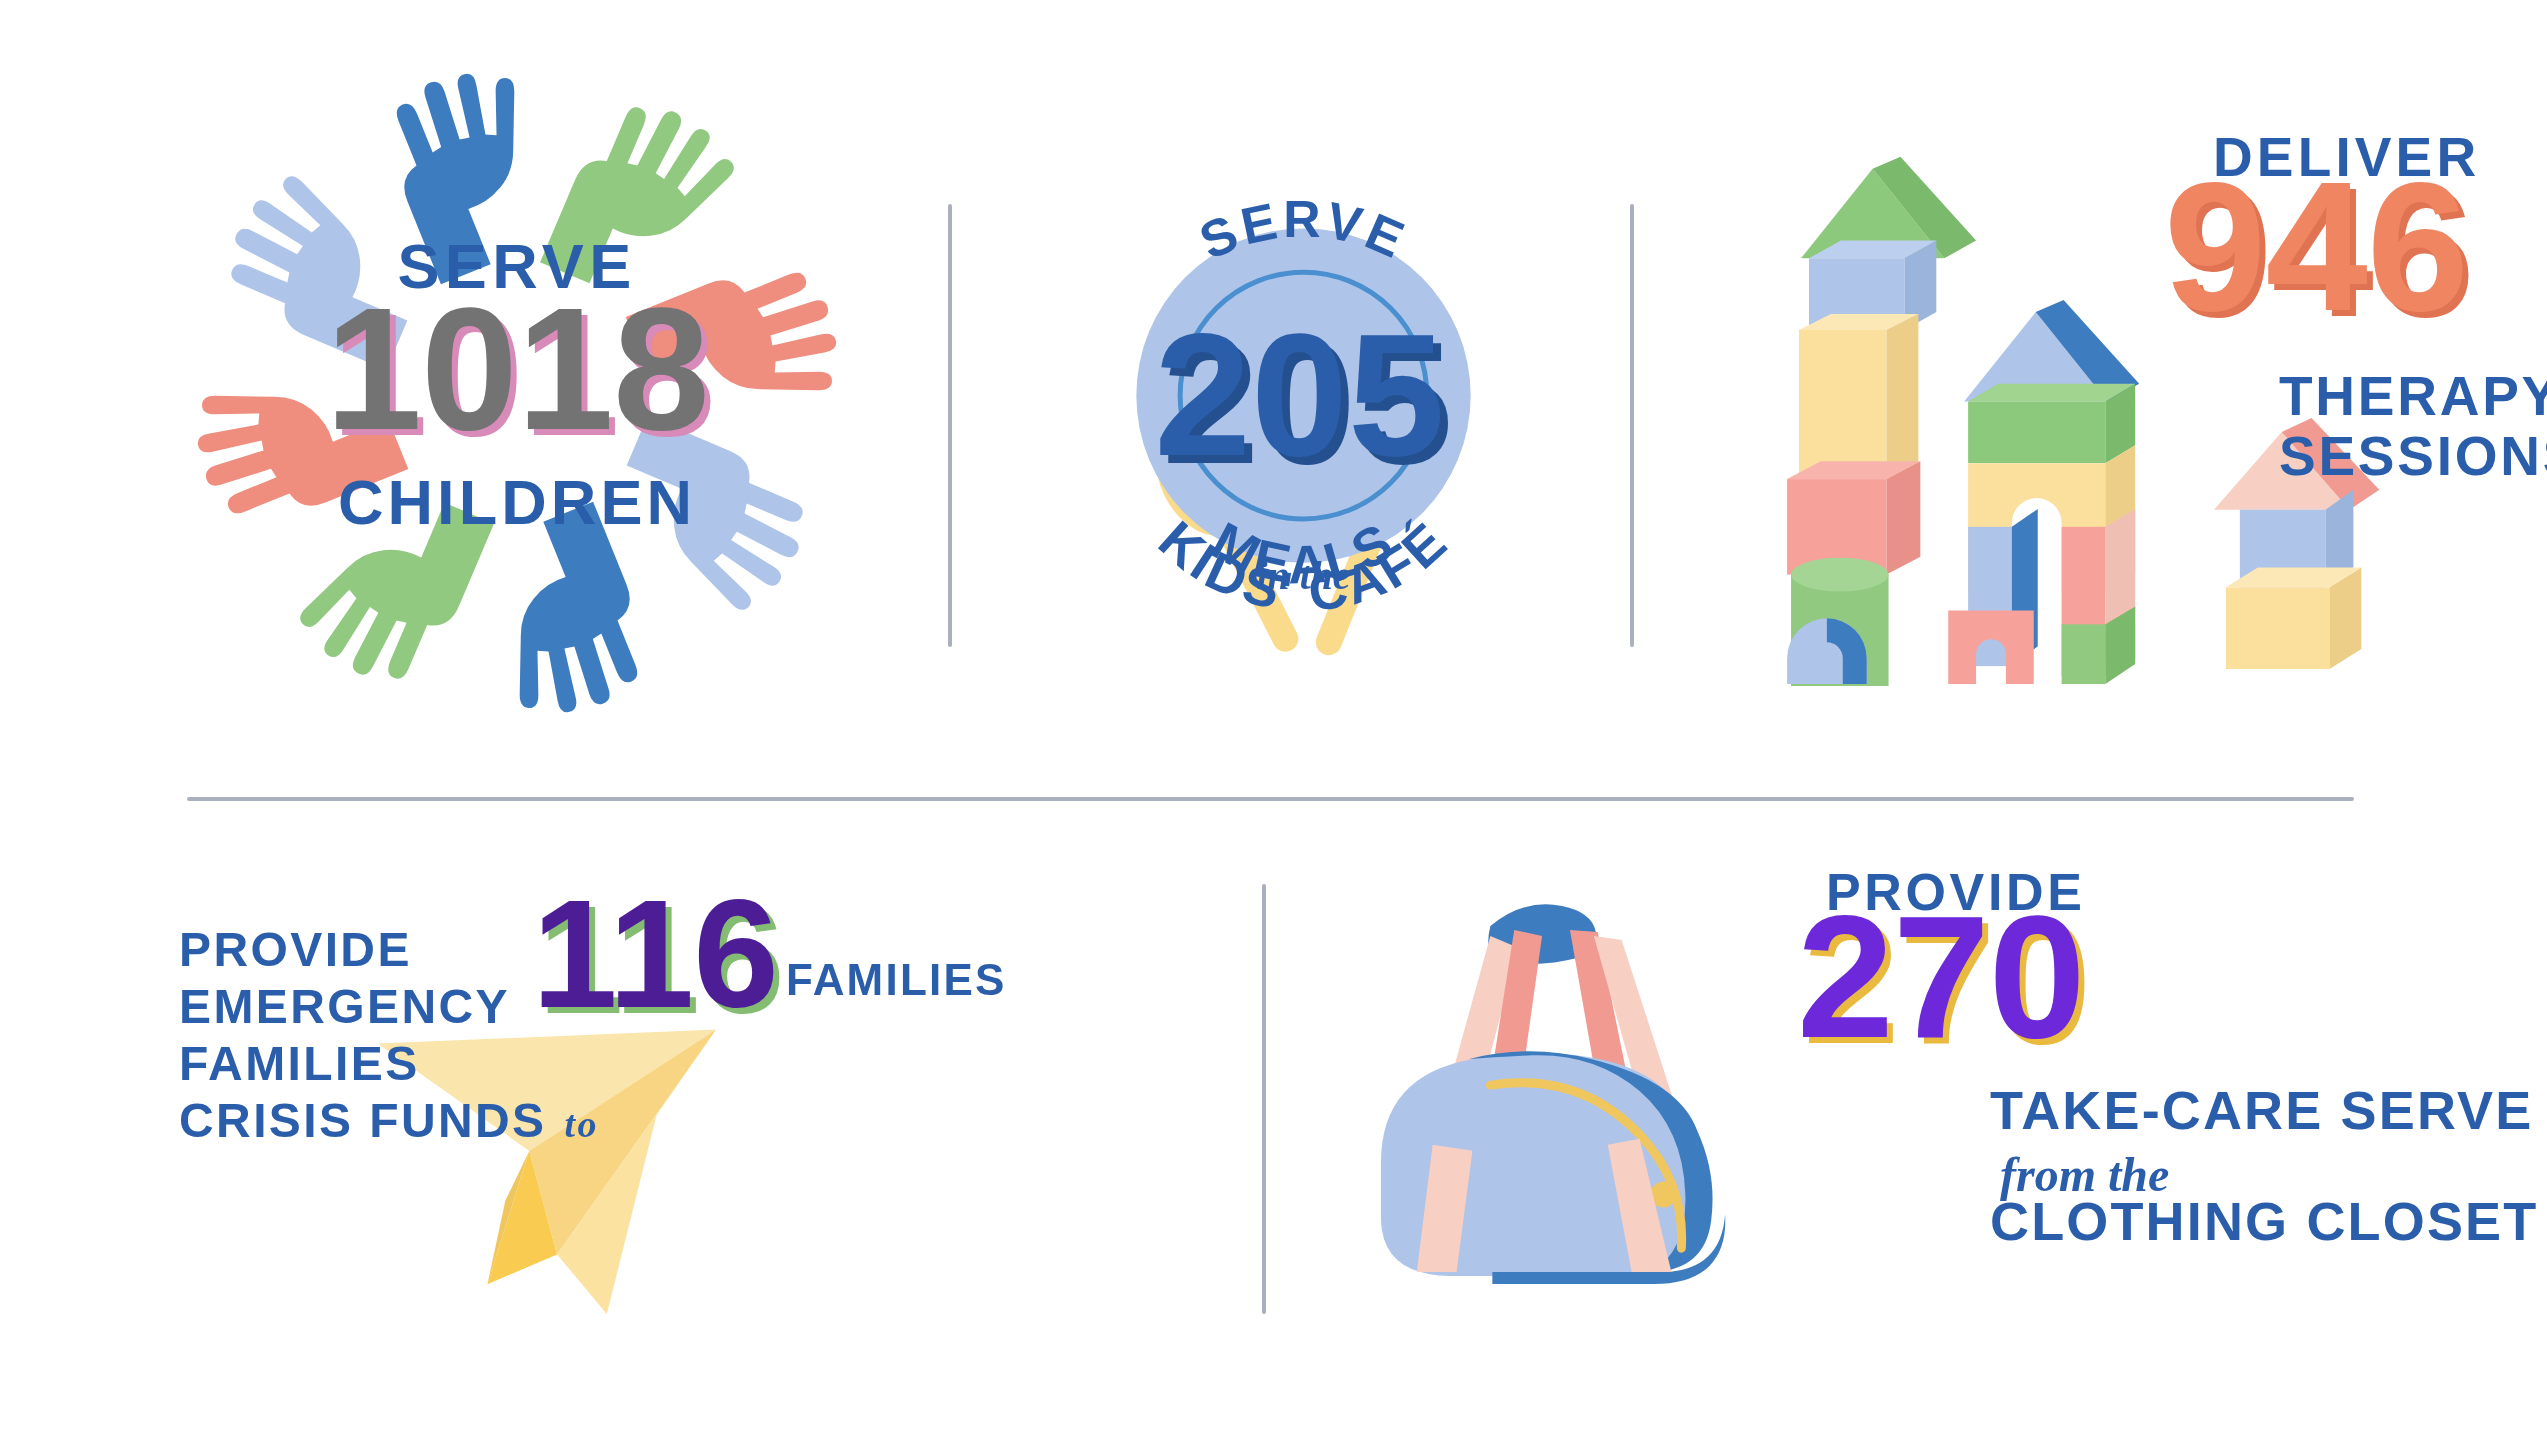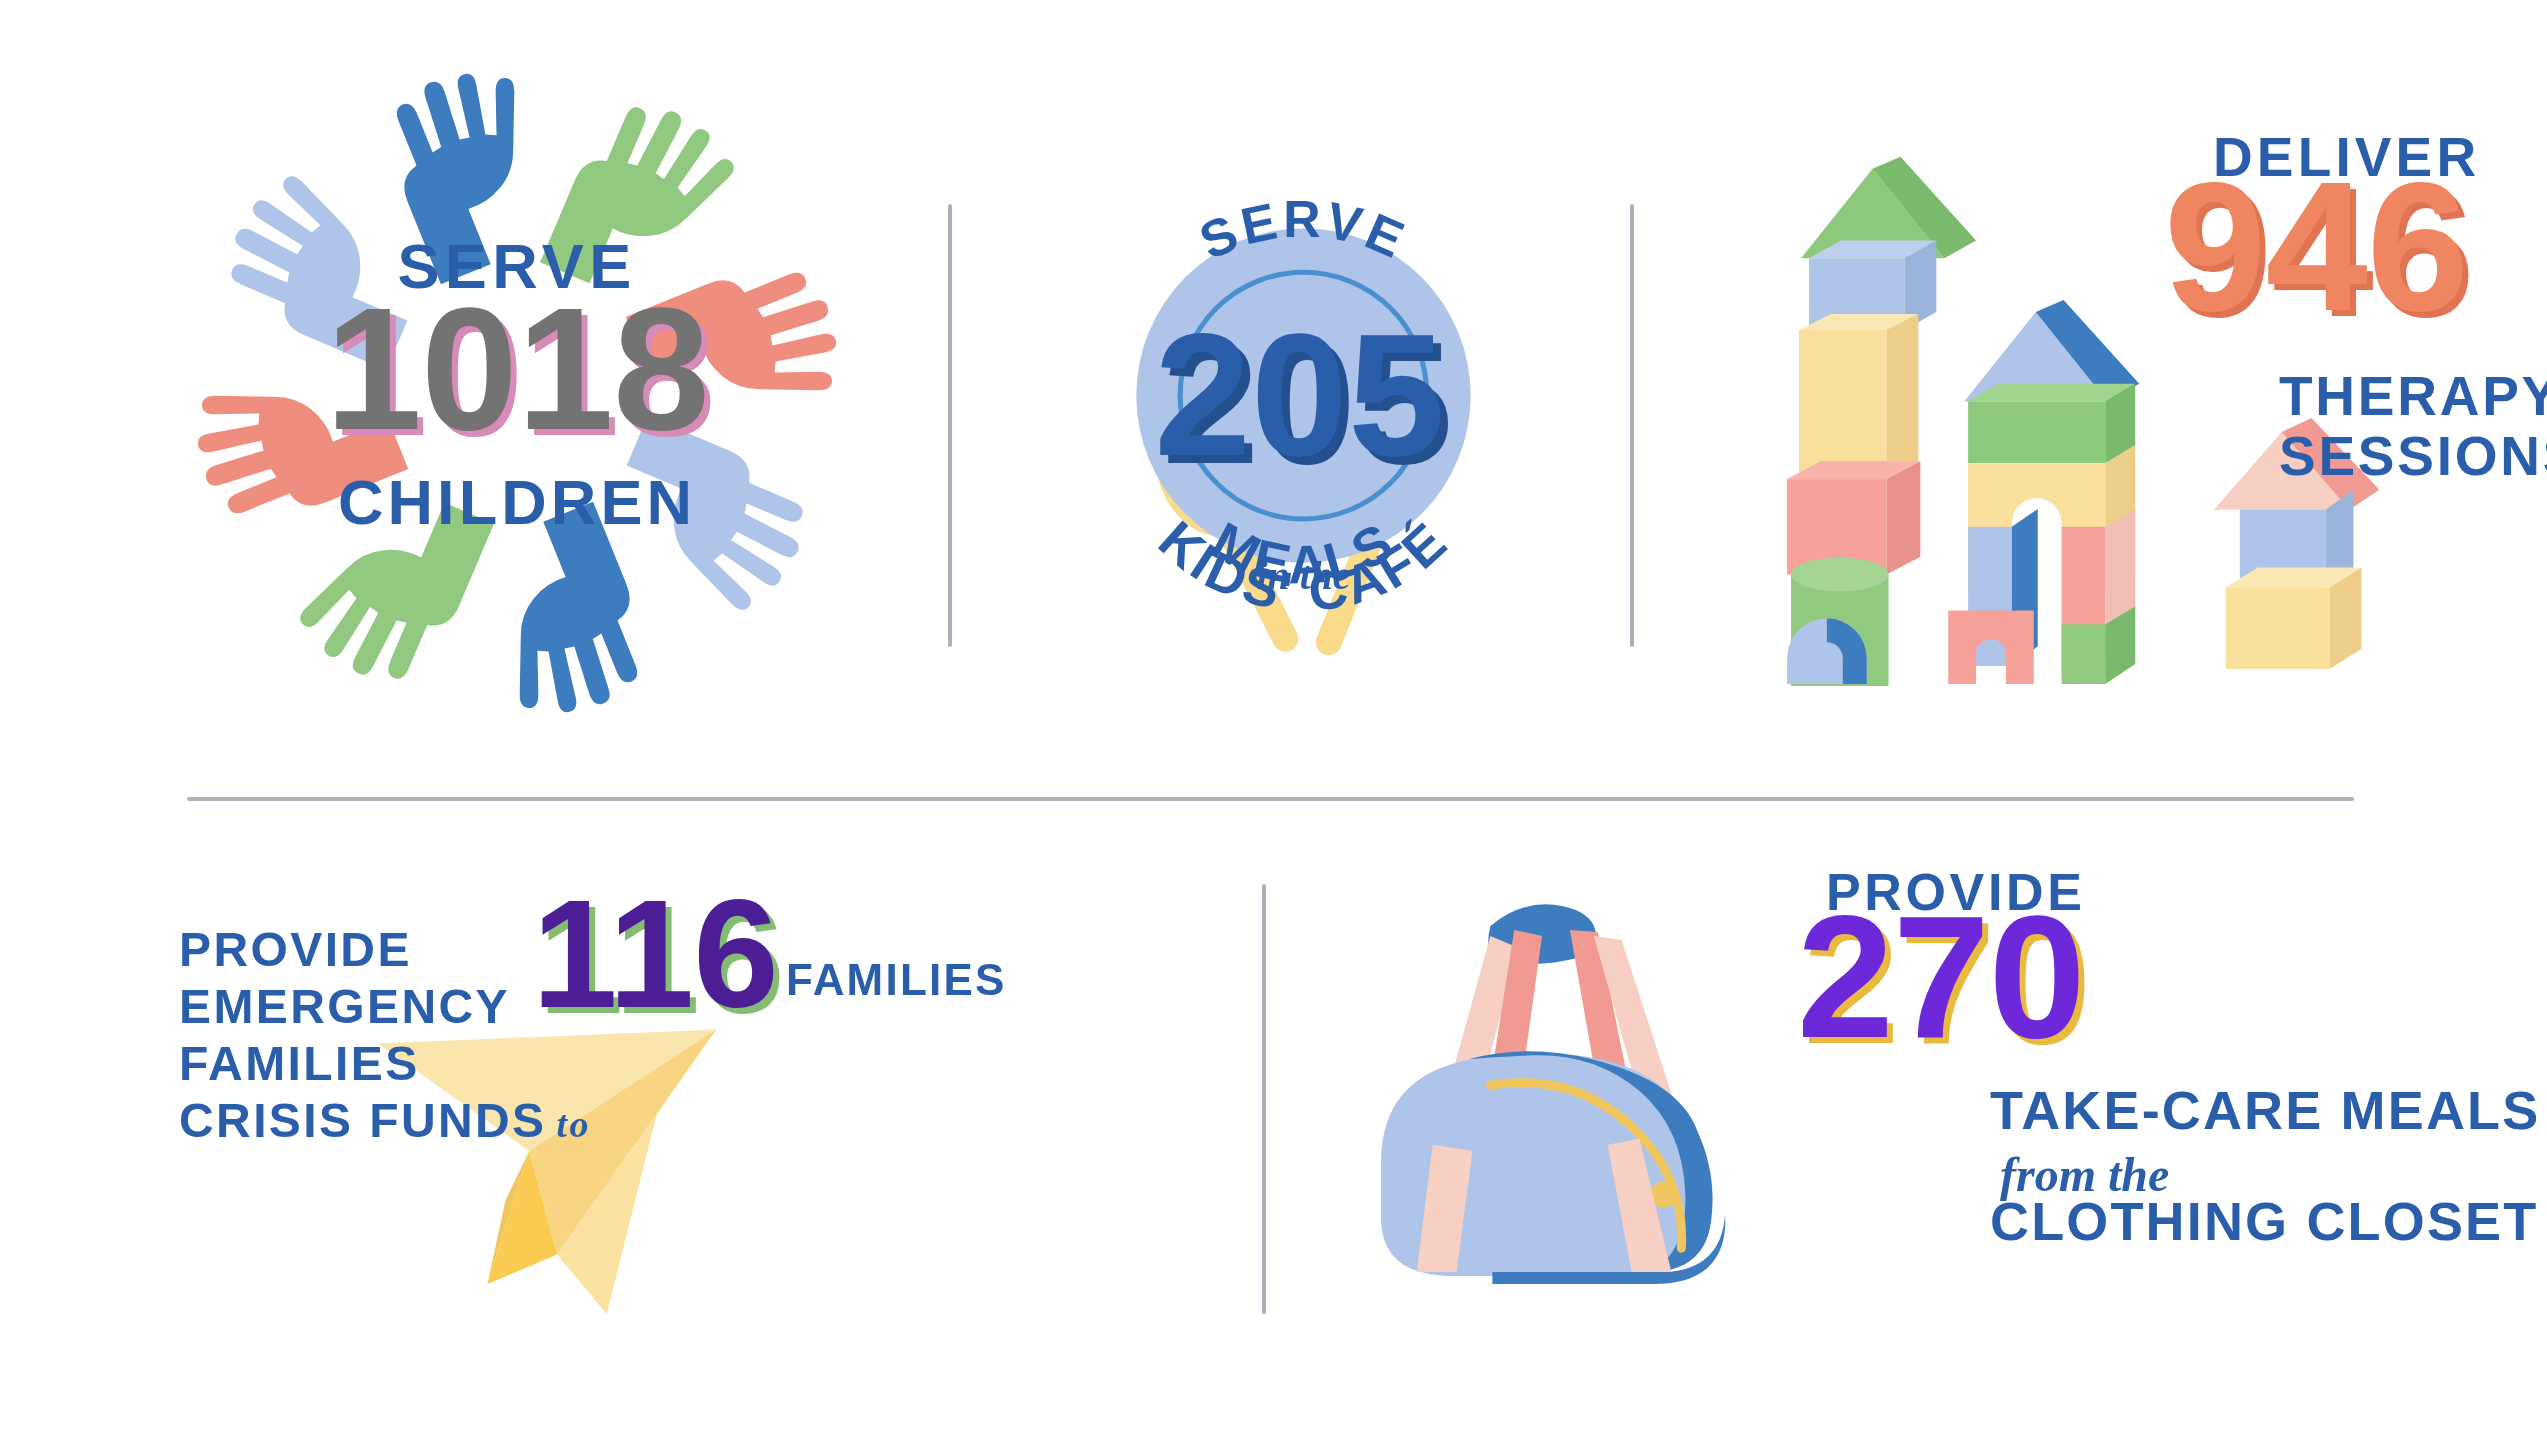--- a/index.html
+++ b/index.html
@@ -64,21 +64,21 @@
      text-shadow:6px 6px 0 #e07352;
   }
   #p3 .therapy{position:absolute;left:498px;top:239px;font-size:55px;letter-spacing:.05em;}
   #p3 .sessions{position:absolute;left:498px;top:299px;font-size:55px;letter-spacing:.05em;}
 
   
   #p4{left:179px;top:876px;width:995px;height:448px;}
   #p4 svg.plane{position:absolute;left:179px;top:80px;}
   #p4 .lines{position:absolute;left:0px;top:50px;}
   #p4 .lines div{font-size:48px;letter-spacing:.05em;margin-bottom:8px;}
-  #p4 .toword{font-size:38px;margin-left:10px;}
+  #p4 .toword{font-size:38px;margin-left:18px;}
   #p4 .num116{
      position:absolute;left:353px;top:12px;
      font-size:154px;color:#4c1d95;
      text-shadow:6px 6px 0 #84bd72;
   }
   #p4 .families{position:absolute;left:607px;top:82px;font-size:44px;letter-spacing:.05em;}
 
   
   #p5{left:1373px;top:866px;width:1114px;height:468px;}
   #p5 svg.bag{position:absolute;left:0px;top:30px;}
@@ -314,19 +314,19 @@
 
       <path d="M118,190 q92,-14 152,52 q44,48 40,112" fill="none" stroke="#f0c75e" stroke-width="9" stroke-linecap="round"></path>
       <circle cx="292" cy="300" r="13" fill="#f0c75e"></circle>
 
       <path d="M60,250 L44,378 L84,378 L100,256 Z" fill="#f7cfc3"></path>
       <path d="M236,250 L260,378 L300,378 L268,244 Z" fill="#f7cfc3"></path>
     </svg>
 
     <div class="cap provide">PROVIDE</div>
     <div class="bignum num270">270</div>
-    <div class="cap takecare">TAKE-CARE MEALS</div>
+    <div class="cap takecare">TAKE-CARE SERVE</div>
     <div class="ital fromthe">from the</div>
     <div class="cap closet">CLOTHING CLOSET</div>
   </div>
 
 </div>
 
 
 </body></html>

